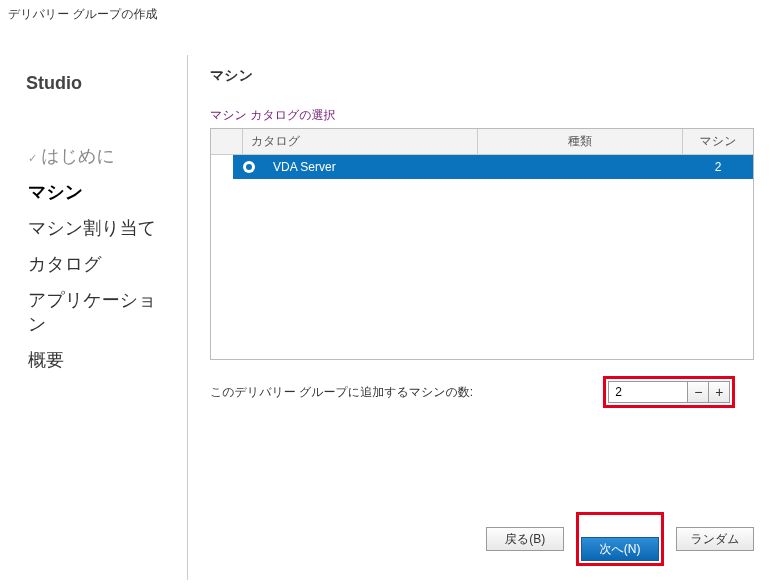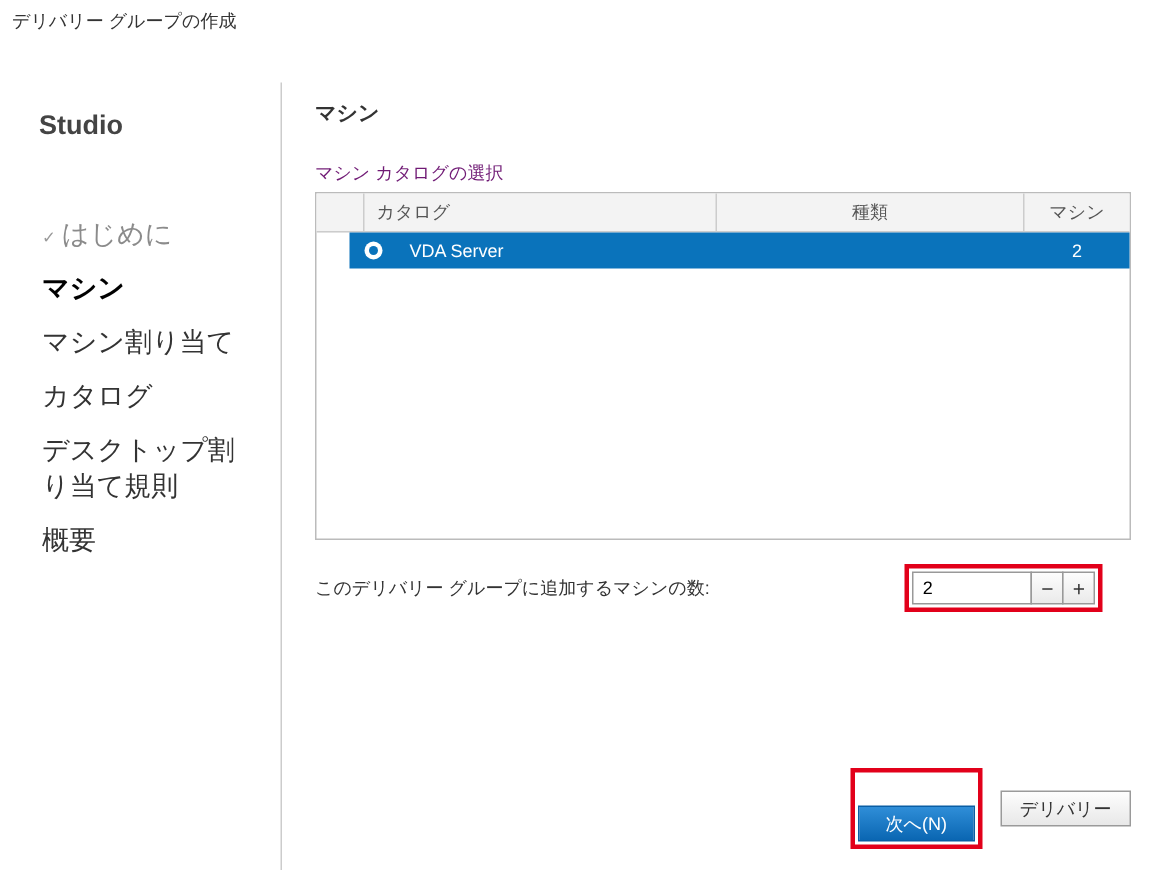--- a/index.html
+++ b/index.html
@@ -194,21 +194,21 @@
 
 <div class="container">
 
   <aside class="sidebar">
     <div class="brand">Studio</div>
     <ul class="nav">
       <li class="done">はじめに</li>
       <li class="current">マシン</li>
       <li>マシン割り当て</li>
       <li>カタログ</li>
-      <li>デスクトップ割り当て規則</li>
+      <li>アプリケーション</li>
       <li>概要</li>
     </ul>
   </aside>
 
   <section class="main">
     <h2 class="page-heading">マシン</h2>
 
     <div class="section-label">マシン カタログの選択</div>
 
     <div class="grid">
@@ -232,20 +232,21 @@
     <div class="qty-row">
       <span class="qty-label">このデリバリー グループに追加するマシンの数:</span>
       <span class="qty-group-hi">
         <input class="qty-input" value="2" style="">
         <button class="stepper-btn">−</button>
         <button class="stepper-btn">+</button>
       </span>
     </div>
 
     <div class="footer">
+      <button class="btn">戻る(B)</button>
       <span class="next-hi">
         <button class="btn primary">次へ(N)</button>
       </span>
-      <button class="btn">デリバリー</button>
+      <button class="btn">ランダム</button>
     </div>
 
   </section>
 </div>
 
 </body></html>

